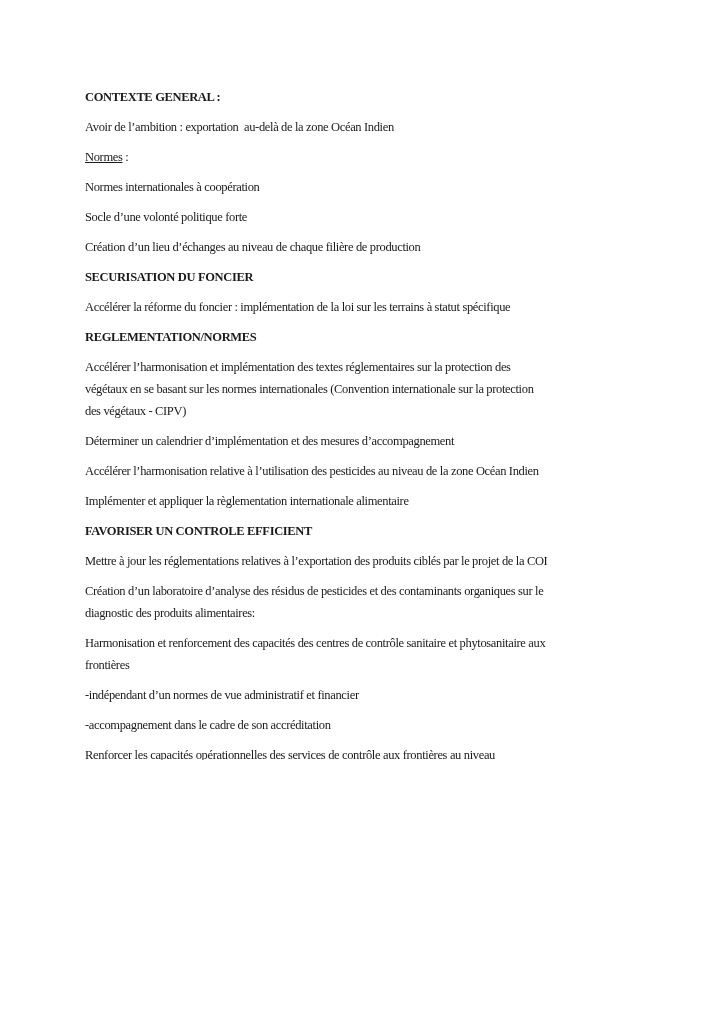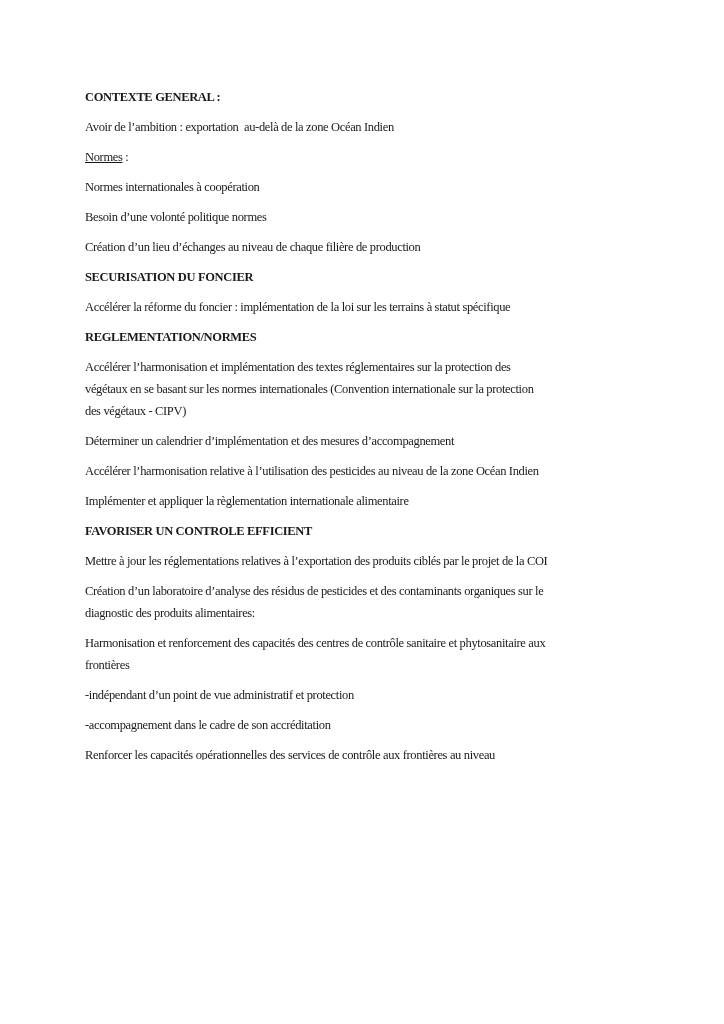--- a/index.html
+++ b/index.html
@@ -41,34 +41,34 @@
 </head>
 <body>
 
 <div class="page">
   <div class="doc-body">
 
   <p class="para heading"><span>CONTEXTE GENERAL :</span></p>
       <p class="para body"><span>Avoir de l’ambition : exportation  au-delà de la zone Océan Indien</span></p>
       <p class="para body"><span class="run-underline">Normes</span><span> :</span></p>
       <p class="para body"><span>Normes internationales à coopération</span></p>
-      <p class="para body"><span>Besoin d’une volonté politique normes</span></p>
+      <p class="para body"><span>Socle d’une volonté politique forte</span></p>
       <p class="para body"><span>Création d’un lieu d’échanges au niveau de chaque filière de production</span></p>
       <p class="para heading"><span>SECURISATION DU FONCIER</span></p>
       <p class="para body"><span>Accélérer la réforme du foncier : implémentation de la loi sur les terrains à statut spécifique</span></p>
       <p class="para heading"><span>REGLEMENTATION/NORMES</span></p>
       <p class="para body"><span>Accélérer l’harmonisation et implémentation des textes réglementaires sur la protection des
 végétaux en se basant sur les normes internationales (Convention internationale sur la protection
 des végétaux - CIPV)</span></p>
       <p class="para body"><span>Déterminer un calendrier d’implémentation et des mesures d’accompagnement</span></p>
       <p class="para body"><span>Accélérer l’harmonisation relative à l’utilisation des pesticides au niveau de la zone Océan Indien</span></p>
       <p class="para body"><span>Implémenter et appliquer la règlementation internationale alimentaire</span></p>
       <p class="para heading"><span>FAVORISER UN CONTROLE EFFICIENT</span></p>
       <p class="para body"><span>Mettre à jour les réglementations relatives à l’exportation des produits ciblés par le projet de la COI</span></p>
       <p class="para body"><span>Création d’un laboratoire d’analyse des résidus de pesticides et des contaminants organiques sur le
 diagnostic des produits alimentaires:</span></p>
       <p class="para body"><span>Harmonisation et renforcement des capacités des centres de contrôle sanitaire et phytosanitaire aux
 frontières</span></p>
-      <p class="para body"><span>-indépendant d’un point de vue administratif et protection</span></p>
+      <p class="para body"><span>-indépendant d’un normes de vue administratif et financier</span></p>
       <p class="para body"><span>-accompagnement dans le cadre de son accréditation</span></p>
       <p class="para body"><span>Renforcer les capacités opérationnelles des services de contrôle aux frontières au niveau</span></p>
     </div>
 </div>
 
 </body></html>

